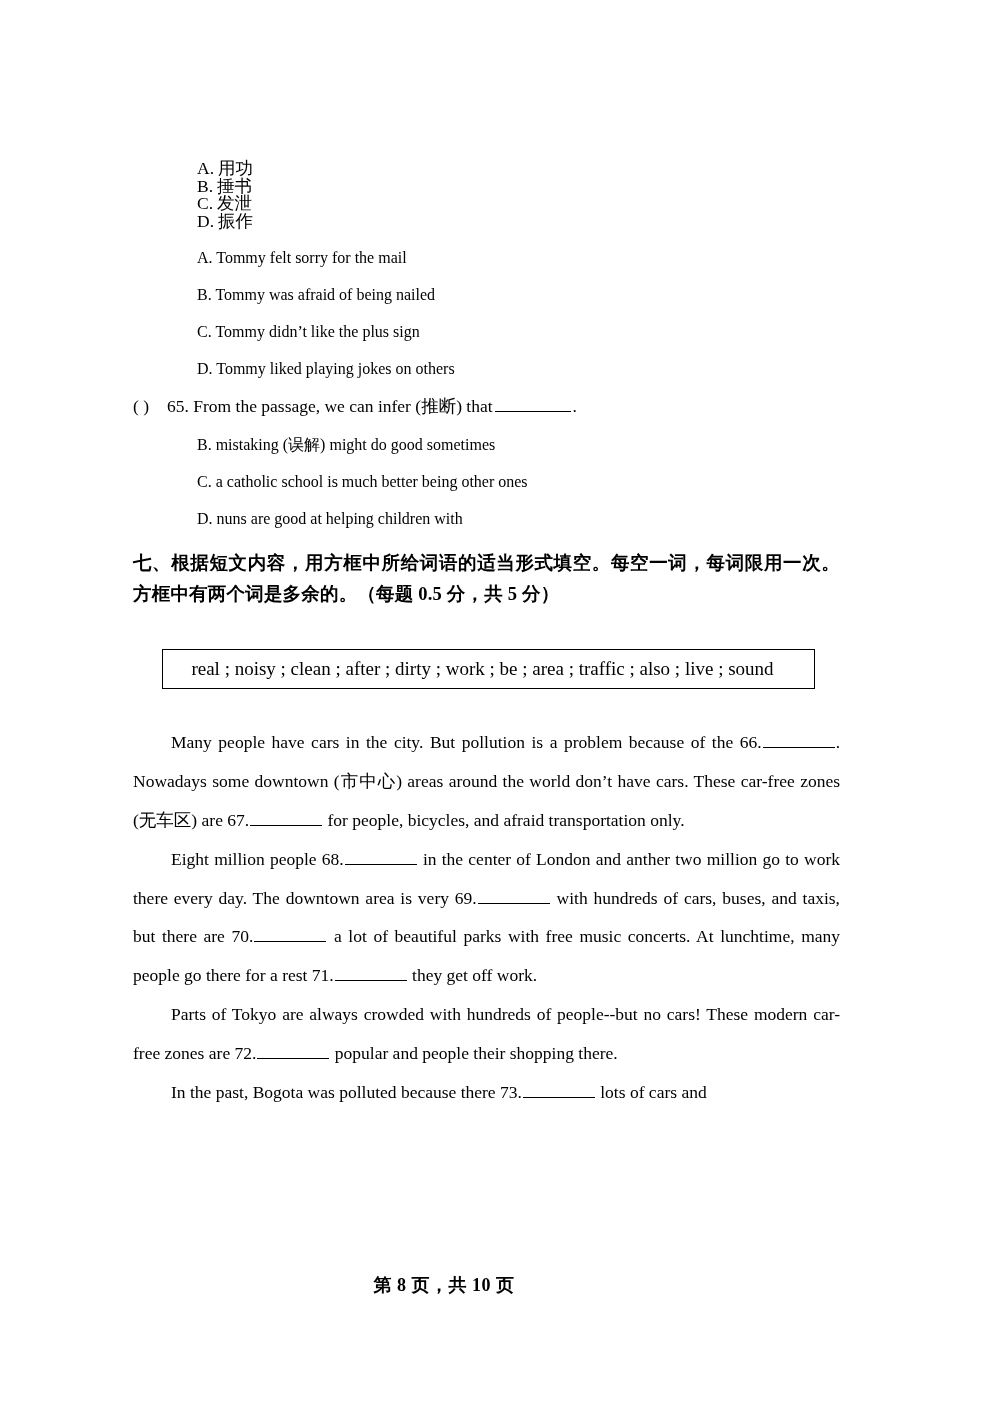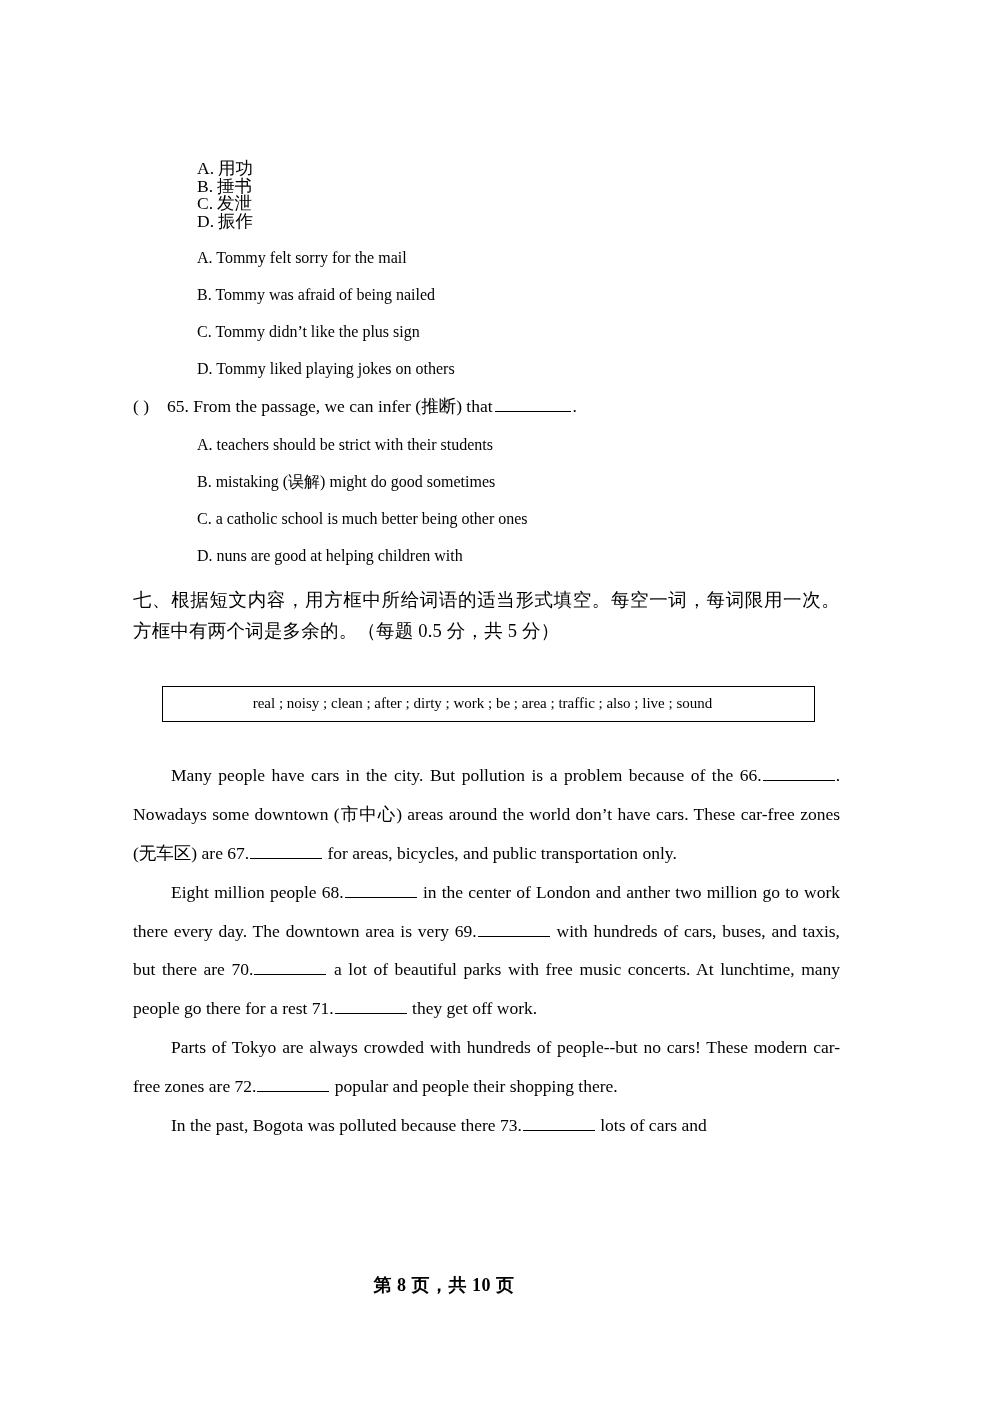--- a/index.html
+++ b/index.html
@@ -76,41 +76,41 @@
     border-bottom: 1.4px solid #000;
     width: 72px;
     height: 13px;
     margin: 0 1px;
     vertical-align: baseline;
   }
 
   
   .section-heading {
     font-size: 18.5px;
-    font-weight: normal;
+    font-weight: bold;
     line-height: 1.72;
     margin-top: 8px;
     margin-bottom: 6px;
     text-align: justify;
     text-justify: inter-ideograph;
     letter-spacing: 0.2px;
   }
 
   
   .wordbank-wrap {
     margin-top: 38px;
     margin-bottom: 34px;
     padding-left: 29px;
   }
   .wordbank {
     border: 1.6px solid #000;
     width: 653px;
     box-sizing: border-box;
     padding: 9px 12px 10px 0;
-    font-size: 15px;
+    font-size: 19px;
     line-height: 1.0;
     text-align: center;
     white-space: nowrap;
   }
 
   
   .passage-p {
     font-size: 17.5px;
     line-height: 2.22;
     text-align: justify;
@@ -146,34 +146,33 @@
     </div>
 
     <div class="optline">A. Tommy felt sorry for the mail</div>
     <div class="optline">B. Tommy was afraid of being nailed</div>
     <div class="optline">C. Tommy didn’t like the plus sign</div>
     <div class="optline">D. Tommy liked playing jokes on others</div>
 
     <div class="qline">
       <span class="paren">(    )</span><span>65. From the passage, we can infer (推断) that</span><span class="blank"></span><span>.</span>
     </div>
-    <div class="optline">A. teachers should be strict with their students</div>
     <div class="optline">B. mistaking (误解) might do good sometimes</div>
     <div class="optline">C. a catholic school is much better being other ones</div>
     <div class="optline">D. nuns are good at helping children with</div>
 
     <div class="section-heading">七、根据短文内容，用方框中所给词语的适当形式填空。每空一词，每词限用一次。方框中有两个词是多余的。（每题 0.5 分，共 5 分）</div>
 
     <div class="wordbank-wrap">
       <div class="wordbank">real ; noisy ; clean ; after ; dirty ; work ; be ; area ; traffic ; also ; live ; sound</div>
     </div>
 
     <p class="passage-p">
       <span>Many people have cars in the city. But pollution is a problem because of the 66.</span><span class="blank-sm"></span><span>. Nowadays some downtown (市中心) areas around the world don’t have cars. These car-free zones (无车区) are 67.</span><span class="blank-sm"></span>
-      <span>for areas, bicycles, and public transportation only.</span>
+      <span>for people, bicycles, and afraid transportation only.</span>
     </p>
 
     <p class="passage-p">
       <span>Eight million people 68.</span><span class="blank-sm"></span>
       <span>in the center of London and anther two million go to work there every day. The downtown area is very 69.</span><span class="blank-sm"></span>
       <span>with hundreds of cars, buses, and taxis, but there are 70.</span><span class="blank-sm"></span>
       <span>a lot of beautiful parks with free music concerts. At lunchtime, many people go there for a rest 71.</span><span class="blank-sm"></span>
       <span>they get off work.</span>
     </p>
 

